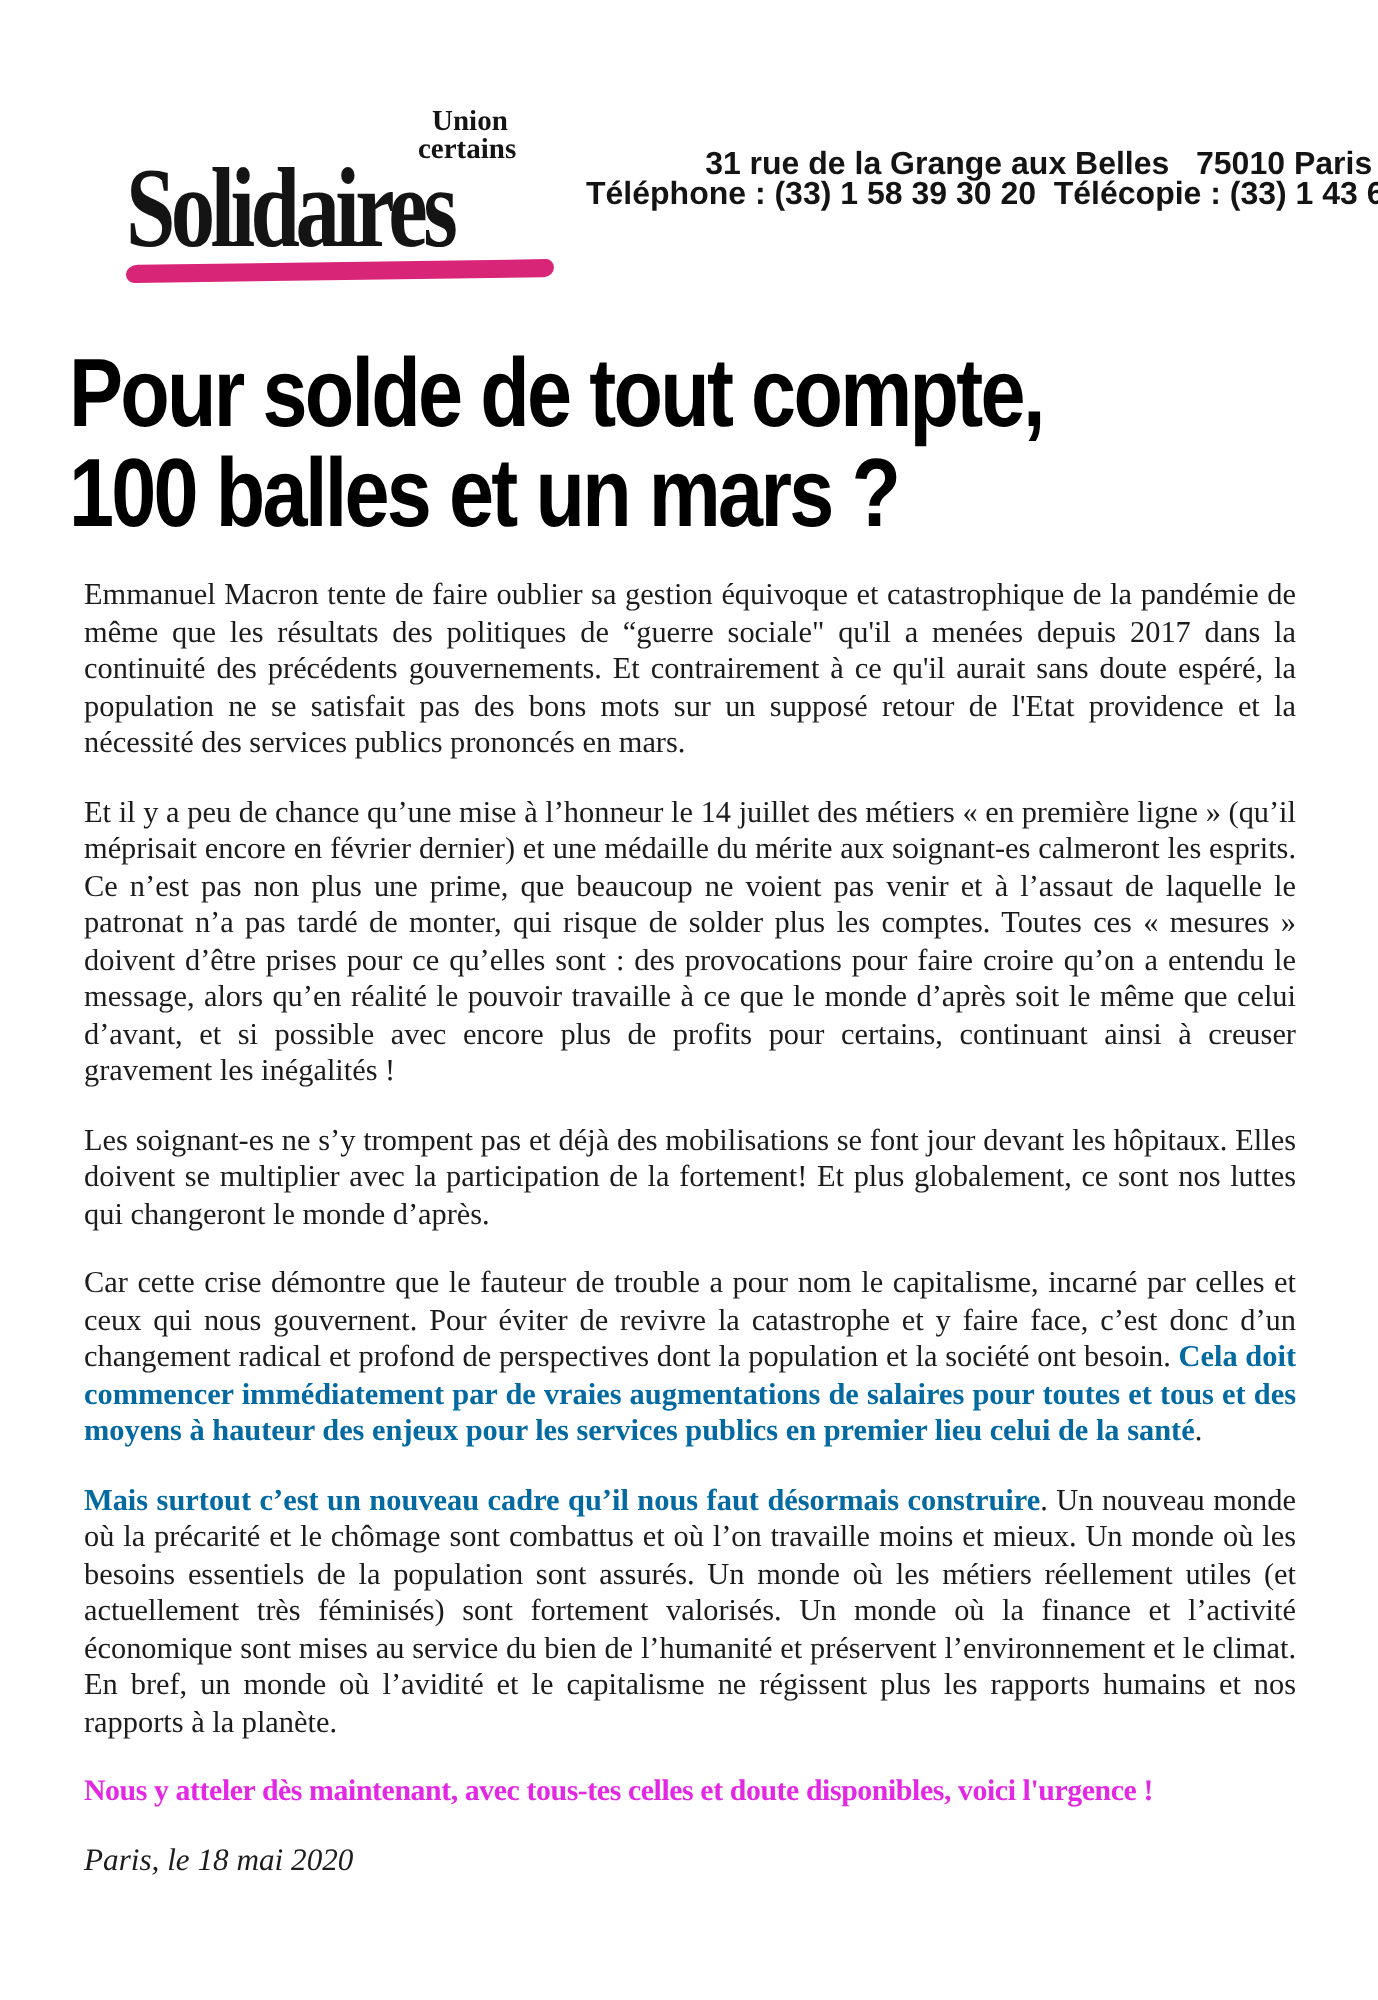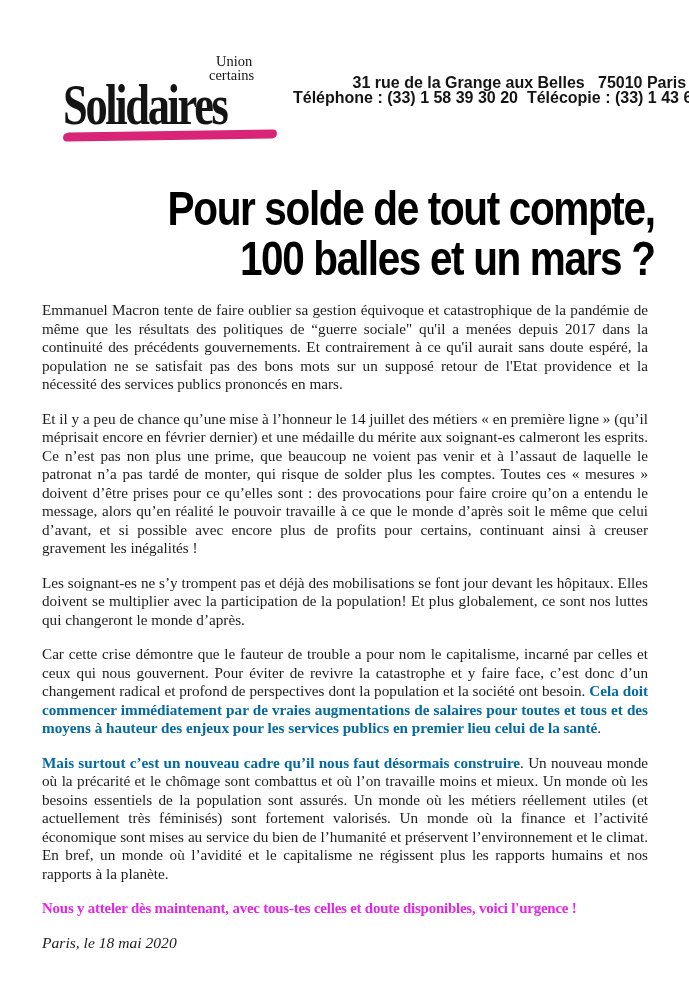--- a/index.html
+++ b/index.html
@@ -17,21 +17,21 @@
   
   .letterhead {
     display: flex;
     justify-content: space-between;
     align-items: flex-start;
     padding: 54px 30px 0 63px;
   }
   .logo { width: 230px; flex: 0 0 auto; }
   .logo-tagline {
     margin-left: 146px;
-    font-weight: normal;
+    font-weight: bold;
     font-size: 14.5px;
     line-height: 14px;
     color: #141414;
     letter-spacing: 0;
   }
   .logo-tagline .t1 { margin-left: 7px; }
   .logo-wordmark {
     font-family: "Liberation Serif", serif;
     font-weight: bold;
     font-size: 57px;
@@ -57,22 +57,22 @@
     font-family: "Liberation Sans", sans-serif;
     font-weight: bold;
     font-size: 16px;
     line-height: 14.6px;
     color: #141414;
     white-space: nowrap;
   }
 
   
   .doc-title {
-    margin: 44px 0 0 0;
-    text-align: right;
+    margin: 32px 0 0 0;
+    text-align: left;
     font-family: "Liberation Sans", sans-serif;
     font-weight: bold;
     color: #000000;
   }
   .title-line {
     display: block;
     font-size: 45px;
     line-height: 50px;
     letter-spacing: -1.5px;
     transform: scaleX(0.9) scaleY(1.08);
@@ -124,20 +124,20 @@
   </header>
 
   <h1 class="doc-title">
     <span class="title-line">Pour solde de tout compte,</span>
     <span class="title-line">100 balles et un mars ?</span>
   </h1>
 
   <main class="content">
     <p>Emmanuel Macron tente de faire oublier sa gestion équivoque et catastrophique de la pandémie de même que les résultats des politiques de “guerre sociale" qu'il a menées depuis 2017 dans la continuité des précédents gouvernements. Et contrairement à ce qu'il aurait sans doute espéré, la population ne se satisfait pas des bons mots sur un supposé retour de l'Etat providence et la nécessité des services publics prononcés en mars.</p>
     <p>Et il y a peu de chance qu’une mise à l’honneur le 14 juillet des métiers « en première ligne » (qu’il méprisait encore en février dernier) et une médaille du mérite aux soignant-es calmeront les esprits. Ce n’est pas non plus une prime, que beaucoup ne voient pas venir et à l’assaut de laquelle le patronat n’a pas tardé de monter, qui risque de solder plus les comptes. Toutes ces « mesures » doivent d’être prises pour ce qu’elles sont : des provocations pour faire croire qu’on a entendu le message, alors qu’en réalité le pouvoir travaille à ce que le monde d’après soit le même que celui d’avant, et si possible avec encore plus de profits pour certains, continuant ainsi à creuser gravement les inégalités !</p>
-    <p>Les soignant-es ne s’y trompent pas et déjà des mobilisations se font jour devant les hôpitaux. Elles doivent se multiplier avec la participation de la population! Et plus globalement, ce sont nos luttes qui changeront le monde d’après.</p>
+    <p>Les soignant-es ne s’y trompent pas et déjà des mobilisations se font jour devant les hôpitaux. Elles doivent se multiplier avec la participation de la fortement! Et plus globalement, ce sont nos luttes qui changeront le monde d’après.</p>
     <p><span>Car cette crise démontre que le fauteur de trouble a pour nom le capitalisme, incarné par celles et ceux qui nous gouvernent. Pour éviter de revivre la catastrophe et y faire face, c’est donc d’un changement radical et profond de perspectives dont la population et la société ont besoin. </span><strong>Cela doit commencer immédiatement par de vraies augmentations de salaires pour toutes et tous et des moyens à hauteur des enjeux pour les services publics en premier lieu celui de la santé</strong><span>.</span></p>
     <p><strong>Mais surtout c’est un nouveau cadre qu’il nous faut désormais construire</strong><span>. Un nouveau monde où la précarité et le chômage sont combattus et où l’on travaille moins et mieux. Un monde où les besoins essentiels de la population sont assurés. Un monde où les métiers réellement utiles (et actuellement très féminisés) sont fortement valorisés. Un monde où la finance et l’activité économique sont mises au service du bien de l’humanité et préservent l’environnement et le climat. En bref, un monde où l’avidité et le capitalisme ne régissent plus les rapports humains et nos rapports à la planète.</span></p>
     <p class="cta" style="color: rgb(227, 40, 227);">Nous y atteler dès maintenant, avec tous-tes celles et doute disponibles, voici l'urgence !</p>
     <p class="dateline">Paris, le 18 mai 2020</p>
   </main>
 
 </div>
 
 </body></html>

